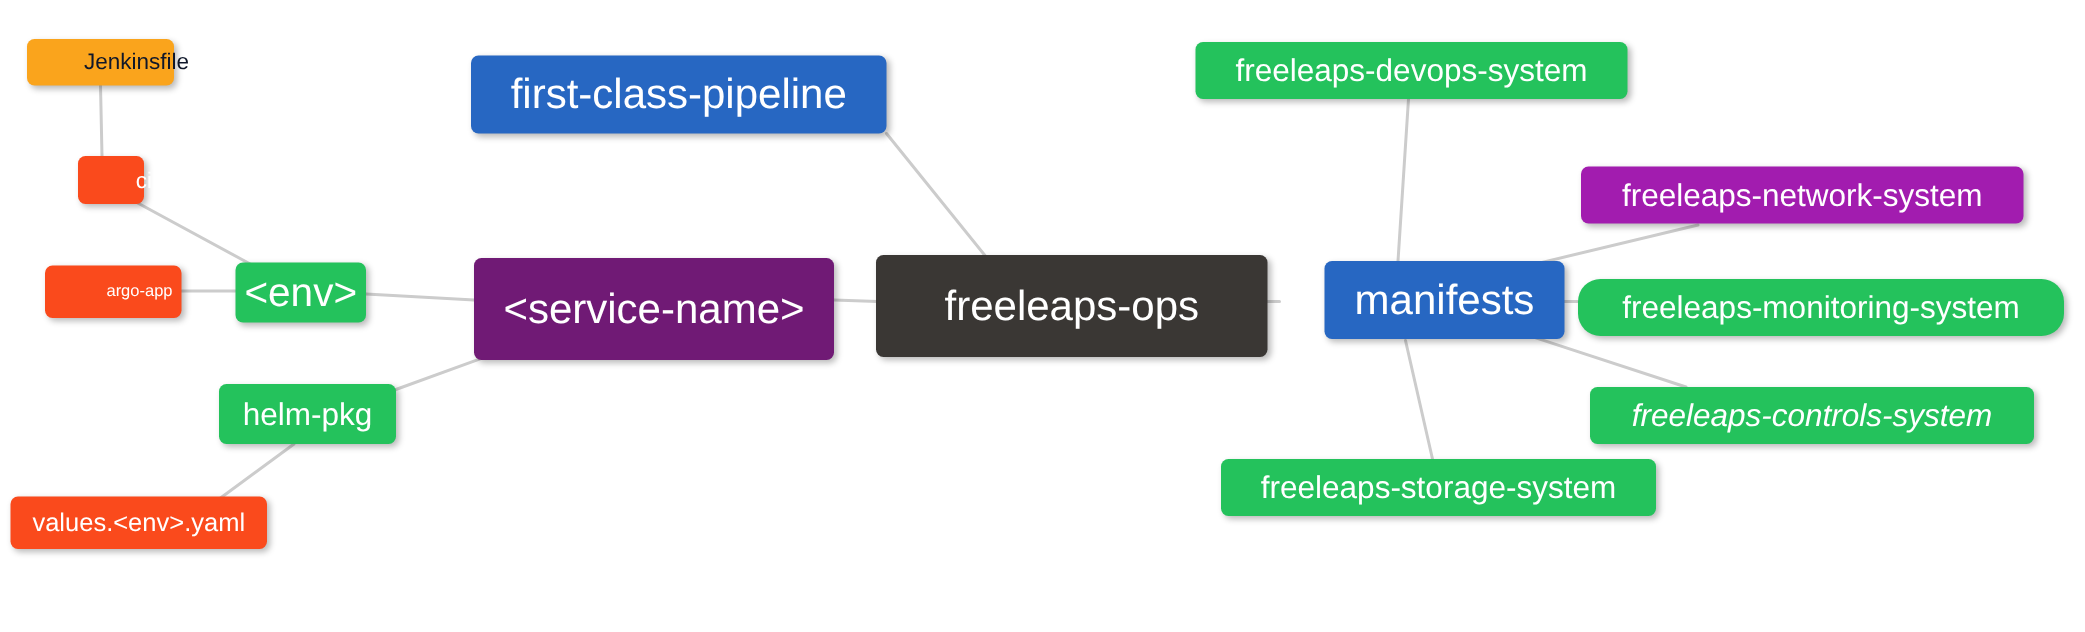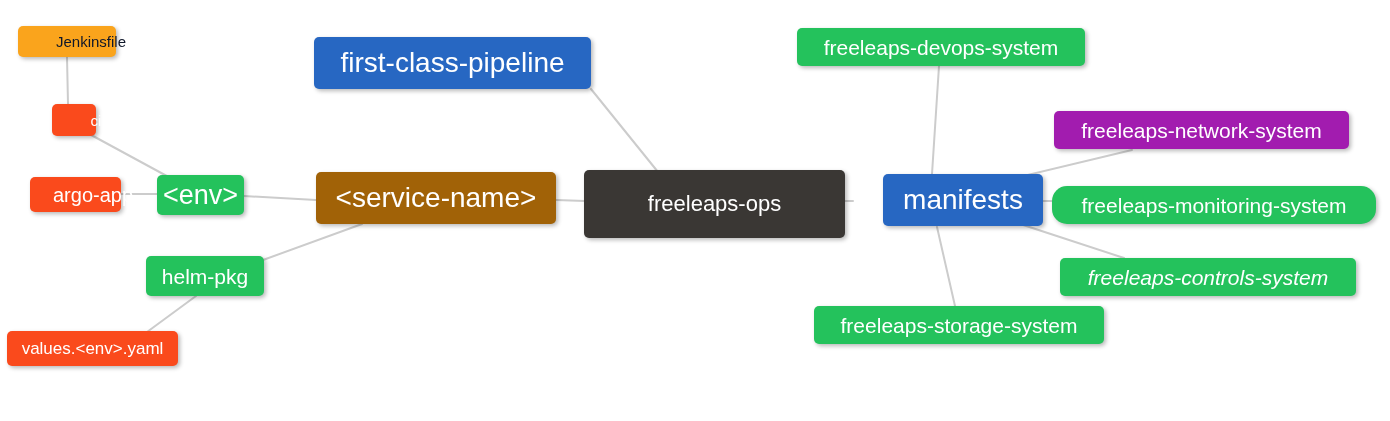--- a/index.html
+++ b/index.html
@@ -56,27 +56,27 @@
       <line x1="843" y1="201" x2="853" y2="201" stroke="#CCCCCC" stroke-width="2" stroke-linecap="round"></line>
       <line x1="932" y1="174" x2="939" y2="66" stroke="#CCCCCC" stroke-width="2" stroke-linecap="round"></line>
       <line x1="1011" y1="179" x2="1132" y2="150" stroke="#CCCCCC" stroke-width="2" stroke-linecap="round"></line>
       <line x1="1011" y1="201" x2="1052" y2="201" stroke="#CCCCCC" stroke-width="2" stroke-linecap="round"></line>
       <line x1="1011" y1="221" x2="1124" y2="258" stroke="#CCCCCC" stroke-width="2" stroke-linecap="round"></line>
       <line x1="937" y1="227" x2="955" y2="306" stroke="#CCCCCC" stroke-width="2" stroke-linecap="round"></line>
     </svg>
   <div id="node-layer">
       <div class="node" style="left: 18px; top: 26px; width: 98px; height: 31px; font-size: 15px; background: rgb(250, 164, 28); color: #0f172a; padding-left: 48px;">Jenkinsfile</div>
       <div class="node" style="left: 52px; top: 104px; width: 32px; height: 32px; font-size: 15px; background: rgb(250, 74, 28); color: rgb(255, 255, 255); padding-left: 44px;">ci</div>
-      <div class="node" style="left: 30px; top: 177px; width: 91px; height: 35px; font-size: 20px; background: rgb(250, 74, 28); color: rgb(255, 255, 255); padding-left: 35px;">argo-app</div>
+      <div class="node" style="left: 30px; top: 177px; width: 91px; height: 35px; font-size: 11px; background: rgb(250, 74, 28); color: rgb(255, 255, 255); padding-left: 35px;">argo-app</div>
       <div class="node" style="left: 157px; top: 175px; width: 87px; height: 40px; font-size: 27px; background: rgb(36, 194, 92); color: rgb(255, 255, 255);">&lt;env&gt;</div>
       <div class="node" style="left: 146px; top: 256px; width: 118px; height: 40px; font-size: 21px; background: rgb(36, 194, 92); color: rgb(255, 255, 255);">helm-pkg</div>
       <div class="node" style="left: 7px; top: 331px; width: 171px; height: 35px; font-size: 17px; background: rgb(250, 74, 28); color: rgb(255, 255, 255);">values.&lt;env&gt;.yaml</div>
       <div class="node" style="left: 314px; top: 37px; width: 277px; height: 52px; font-size: 28px; background: rgb(39, 103, 194); color: rgb(255, 255, 255);">first-class-pipeline</div>
-      <div class="node" style="left: 316px; top: 172px; width: 240px; height: 52px; font-size: 28px; background: #a16207; color: rgb(255, 255, 255);">&lt;service-name&gt;</div>
-      <div class="node" style="left: 584px; top: 170px; width: 261px; height: 68px; font-size: 22px; background: rgb(58, 55, 52); color: rgb(255, 255, 255);">freeleaps-ops</div>
+      <div class="node" style="left: 316px; top: 172px; width: 240px; height: 68px; font-size: 28px; background: #701a75; color: rgb(255, 255, 255);">&lt;service-name&gt;</div>
+      <div class="node" style="left: 584px; top: 170px; width: 261px; height: 68px; font-size: 28px; background: rgb(58, 55, 52); color: rgb(255, 255, 255);">freeleaps-ops</div>
       <div class="node" style="left: 851px; top: 174px; width: 160px; height: 52px; font-size: 28px; background: rgb(39, 103, 194); color: rgb(255, 255, 255); margin-left: 32px;">manifests</div>
       <div class="node" style="left: 797px; top: 28px; width: 288px; height: 38px; font-size: 21px; background: rgb(36, 194, 92); color: rgb(255, 255, 255);">freeleaps-devops-system</div>
       <div class="node" style="left: 1054px; top: 111px; width: 295px; height: 38px; font-size: 21px; background: #a21caf; color: rgb(255, 255, 255);">freeleaps-network-system</div>
       <div class="node" style="left: 1052px; top: 186px; width: 324px; height: 38px; font-size: 21px; background: rgb(36, 194, 92); color: rgb(255, 255, 255); border-radius: 15px;">freeleaps-monitoring-system</div>
       <div class="node" style="left: 1060px; top: 258px; width: 296px; height: 38px; font-size: 21px; background: rgb(36, 194, 92); color: rgb(255, 255, 255); font-style: italic;">freeleaps-controls-system</div>
       <div class="node" style="left: 814px; top: 306px; width: 290px; height: 38px; font-size: 21px; background: rgb(36, 194, 92); color: rgb(255, 255, 255);">freeleaps-storage-system</div>
     </div>
 </div>
 
 </body></html>

